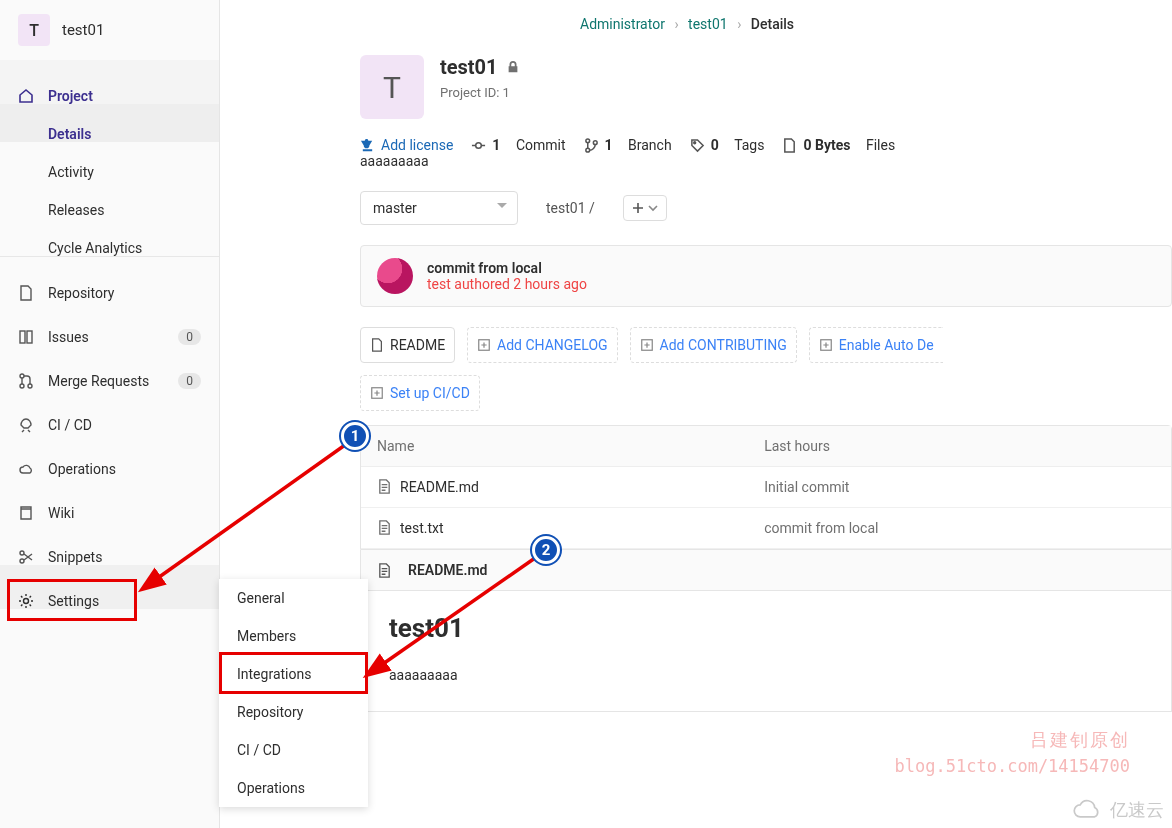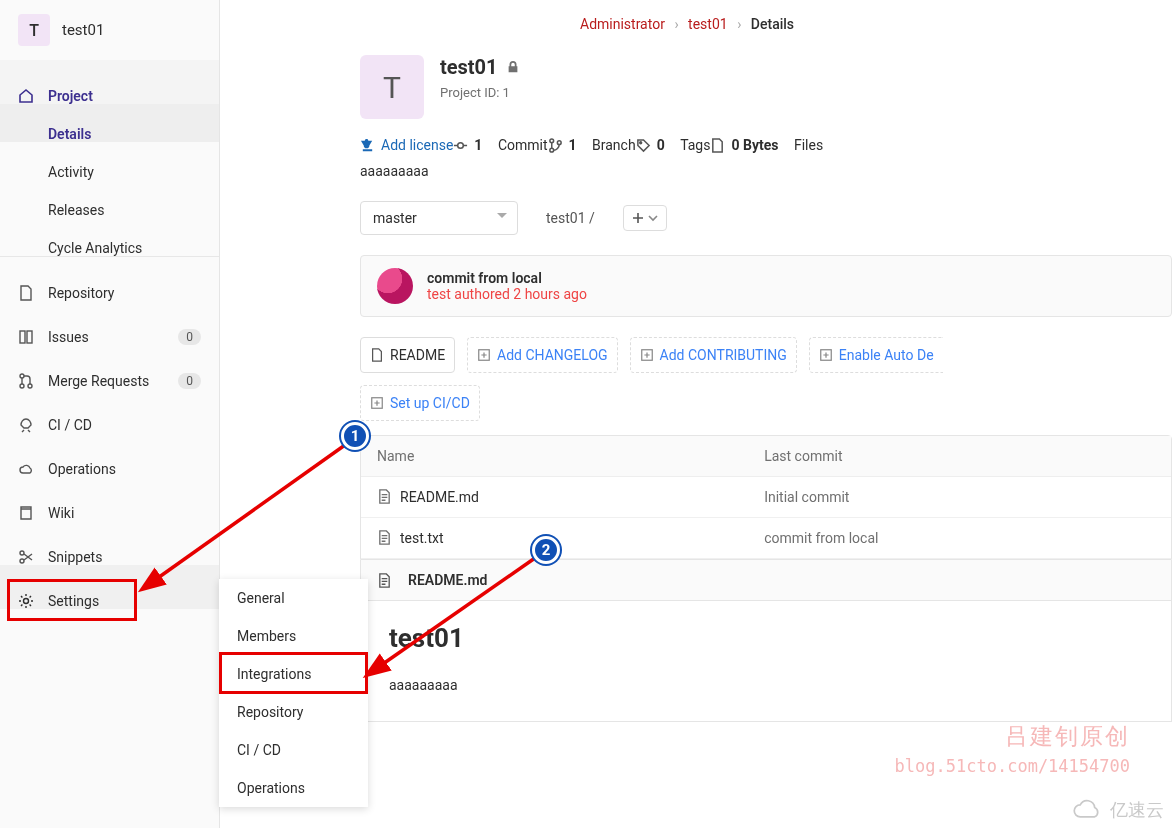--- a/index.html
+++ b/index.html
@@ -18,34 +18,34 @@
 .nav-item.sub.active { background: #eee; font-weight: 600; color: #3c2f8f; }
 .nav-item .badge { margin-left: auto; background: #e7e7e7; border-radius: 10px; font-size: 12px; padding: 1px 8px; color: #555; }
 .nav-icon { width: 16px; height: 16px; flex: 0 0 16px; }
 
 .settings-highlight { position: absolute; left: 7px; top: 579px; width: 130px; height: 42px; border: 3px solid #e60000; z-index: 5; pointer-events: none; }
 .integrations-highlight { position: absolute; left: 219px; top: 652px; width: 149px; height: 42px; border: 3px solid #e60000; z-index: 15; pointer-events: none; }
 
 .submenu { position: absolute; left: 219px; top: 579px; width: 149px; background: #fff; box-shadow: 0 2px 8px rgba(0,0,0,0.15); z-index: 10; }
 .submenu-item { padding: 11px 18px; cursor: pointer; }
 .actual-breadcrumb { position:absolute; left: 362px; top:16px; color:#555; font-size:14px; }
-.actual-breadcrumb a { color: #b91c1c; margin-top: 44px; }
+.actual-breadcrumb a { color: #0f766e; margin-top: 44px; }
 .actual-breadcrumb .sep { color: #aaa; margin: 0 6px; }
 
 .content { margin-left: 360px; padding-top: 55px; width: 812px; }
 
 
 .proj-head { display: flex; gap: 16px; align-items: flex-start; margin-bottom: 18px; }
 .avatar-lg { width: 64px; height: 64px; border-radius: 6px; background: #f2e4f6; display: flex; align-items: center; justify-content: center; font-size: 30px; color: #555; }
 .proj-title-row { display: flex; align-items: center; gap: 8px; }
 .proj-title { font-size: 20px; font-weight: 700; }
 .lock-icon { width: 14px; height: 14px; fill: #707070; }
 .proj-id { color: #707070; margin-top: 6px; font-size: 13px; }
 
-.stats-row { display: flex; align-items: center; margin-bottom: 10px; flex-wrap: wrap; text-align: right; }
+.stats-row { display: flex; align-items: center; gap: 18px; flex-wrap: wrap; text-align: right; }
 .stat { display: flex; align-items: center; gap: 6px; color: #2e2e2e; font-size: 14px; }
 .stat .icn { width: 15px; height: 15px; }
 .add-license { color: #1b69b6; display: flex; align-items: center; gap: 6px; }
 
 .desc { margin-bottom: 22px; }
 
 .branch-row { display: flex; align-items: center; gap: 28px; margin-bottom: 20px; }
 .branch-select { border: 1px solid #ddd; border-radius: 4px; padding: 8px 34px 8px 12px; min-width: 158px; position: relative; background: #fff; }
 .branch-select::after { content: ""; position: absolute; right: 10px; top: 50%; transform: translateY(-50%); border: 5px solid transparent; border-top-color: #aaa; }
 .path-crumb { color: #555; }
@@ -67,21 +67,21 @@
 .file-table tbody tr td { border-bottom: 1px solid #f0f0f0; }
 .file-icon { width: 15px; height: 15px; margin-right: 8px; vertical-align: -2px; }
 
 .readme-head { border: 1px solid #e5e5e5; border-top: none; padding: 12px 16px; font-weight: 600; display: flex; align-items: center; gap: 8px; background:#fafafa; }
 .readme-body { border: 1px solid #e5e5e5; border-top: none; padding: 22px 28px 28px 28px; }
 .readme-body h1 { font-size: 26px; font-weight: 700; margin-bottom: 24px; }
 
 .marker { position: absolute; width: 28px; height: 28px; border-radius: 50%; background: #1050b5; border: 3px solid #fff; box-shadow: 0 0 0 2px #1050b5; color: #fff; font-weight: 700; display: flex; align-items: center; justify-content: center; z-index: 20; font-size: 15px; }
 .arrow-svg { position: absolute; z-index: 18; pointer-events: none; }
 
-.watermark1 { position: absolute; right: 42px; bottom: 76px; color: #f6b8b8; font-family: "SimSun","Songti SC",serif; font-size: 23px; letter-spacing: 2px; z-index: 4; }
+.watermark1 { position: absolute; right: 42px; bottom: 76px; color: #f6b8b8; font-family: "SimSun","Songti SC",serif; font-size: 18px; letter-spacing: 2px; z-index: 4; }
 .watermark2 { position: absolute; right: 42px; bottom: 52px; color: #f6b8b8; font-family: monospace; font-size: 17px; z-index: 4; }
 .watermark3 { position: absolute; right: 8px; bottom: 6px; color: #c9c9c9; font-family: "Microsoft YaHei",sans-serif; font-size: 18px; display:flex; align-items:center; gap:6px; z-index: 4; }
 .watermark3 svg { width: 34px; height: 22px; }
 </style>
 </head>
 <body>
 
 <div class="sidebar">
   <div class="sidebar-top">
     <div class="project-header">
@@ -319,21 +319,21 @@
           <path d="M8 5v6M5 8h6"></path>
         </svg>
       <span>Set up CI/CD</span>
     </div>
   </div>
 
   <table class="file-table">
     <thead>
         <tr>
       <th>Name</th>
-      <th>Last commit</th>
+      <th>Last hours</th>
     </tr>
       </thead>
     <tbody>
       <tr>
         <td><svg class="file-icon" viewBox="0 0 16 16" fill="none" stroke="#707070" stroke-width="1.4">
               <path d="M3 1h7l3 3v11H3z"></path>
               <path d="M5 6h6M5 9h6M5 12h4"></path>
             </svg><span>README.md</span></td>
         <td style="color:#707070">Initial commit</td>
       </tr>

